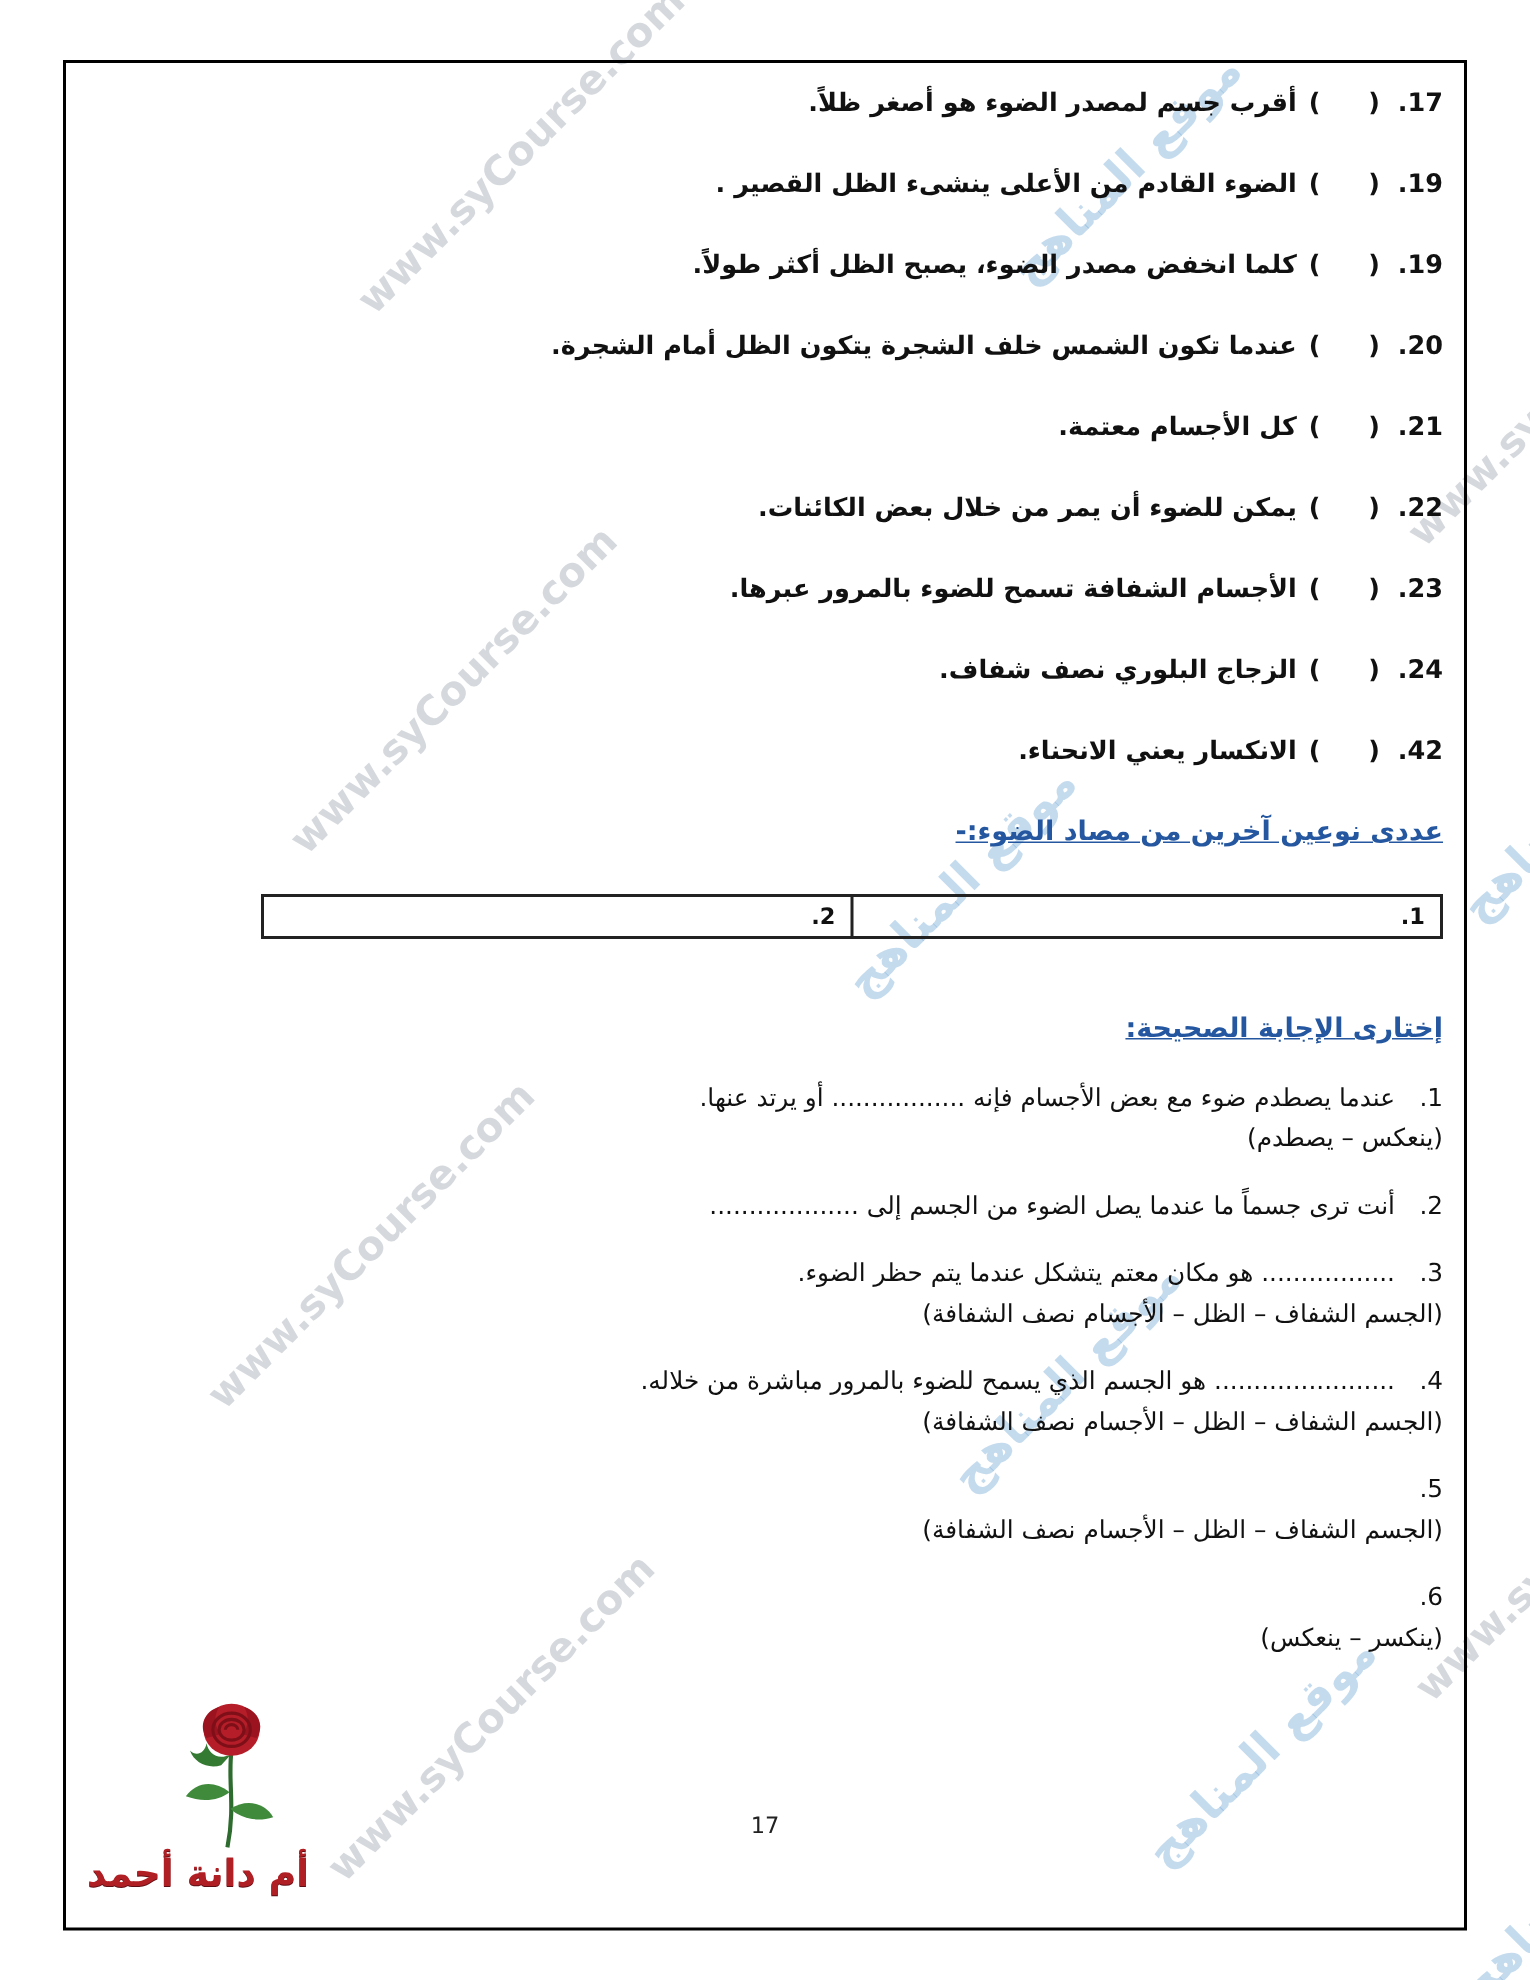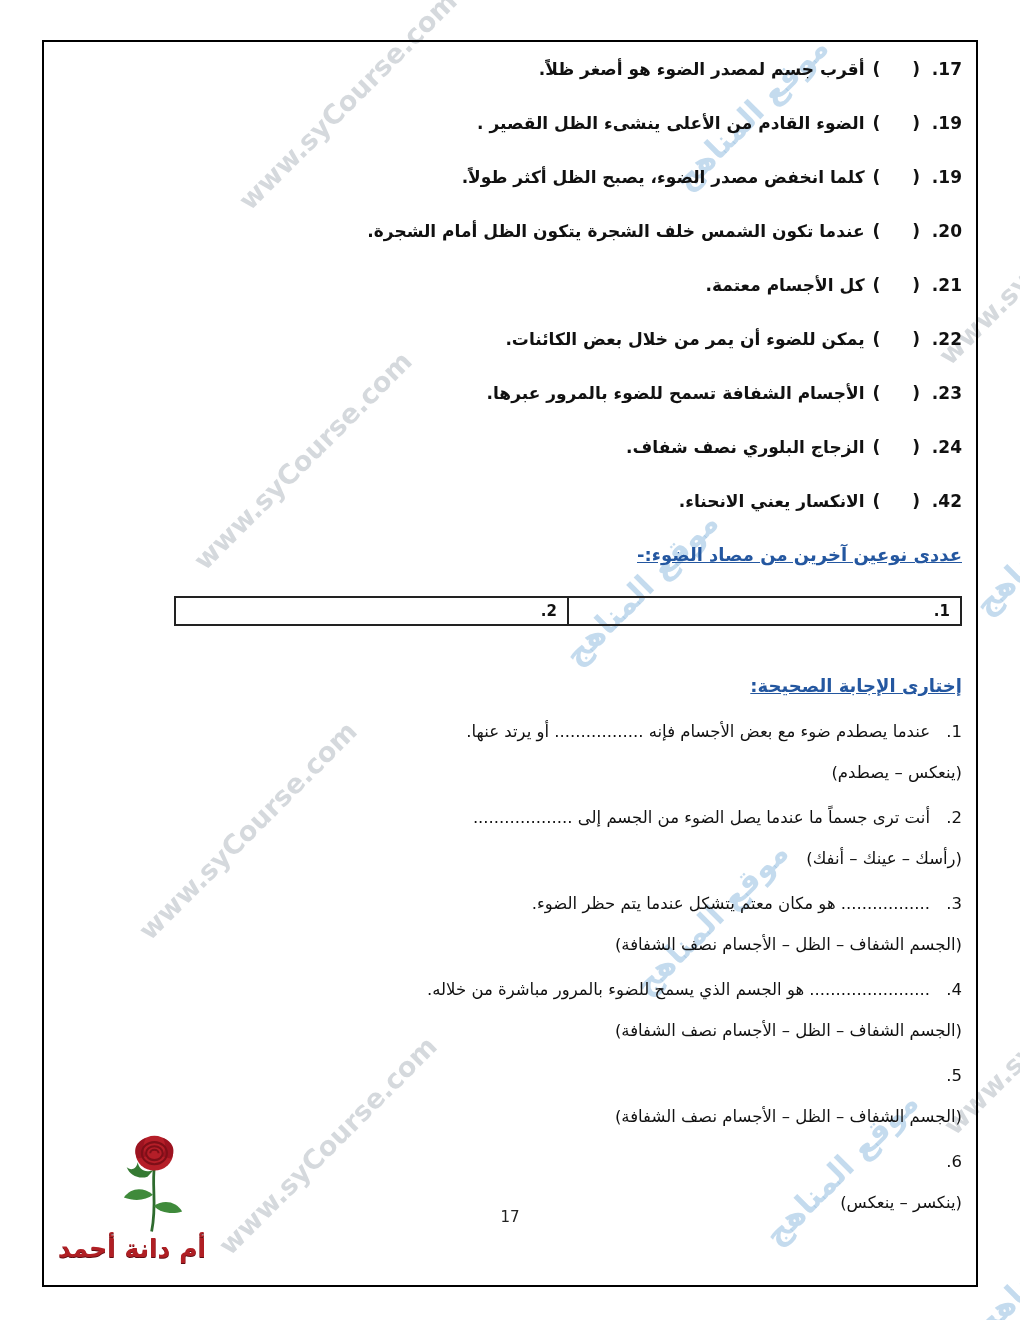--- a/index.html
+++ b/index.html
@@ -39,21 +39,21 @@
   }
   .answer-cell {
     flex:1; font-size:15px; font-weight:bold; line-height:26px;
     padding:0 10px;
   }
   .answer-cell:first-child { border-left:2px solid #222; }
   .q-block { margin-top:19px; }
   .q-block.first { margin-top:20px; }
   .q-line { display:flex; align-items:baseline; gap:10px; font-size:16.5px; line-height:26px; }
   .q-num { min-width:22px; }
-  .opt-line { font-size:16.5px; line-height:26px; margin-top:15px; }
+  .opt-line { font-size:16.5px; line-height:26px; margin-top:1px; }
   
   .page-number {
     position:absolute; left:0; right:0; top:1208px; text-align:center;
     font-size:15px; z-index:2; color:#222;
   }
   .logo {
     position:absolute; left:58px; top:1131px; width:190px; 
     z-index:2;
   }
   .rose-svg { width:96px; height:104px; display:block; margin:0 auto; }
@@ -144,21 +144,20 @@
         <span class="q-text">عندما يصطدم ضوء مع بعض الأجسام فإنه ................. أو يرتد عنها.</span>
       </div>
       <div class="opt-line">(ينعكس – يصطدم)</div>
     </div>
 
     <div class="q-block">
       <div class="q-line">
         <span class="q-num">2.</span>
         <span class="q-text">أنت ترى جسماً ما عندما يصل الضوء من الجسم إلى ...................</span>
       </div>
-      <div class="opt-line">(رأسك – عينك – أنفك)</div>
     </div>
 
     <div class="q-block">
       <div class="q-line">
         <span class="q-num">3.</span>
         <span class="q-text">................. هو مكان معتم يتشكل عندما يتم حظر الضوء.</span>
       </div>
       <div class="opt-line">(الجسم الشفاف – الظل – الأجسام نصف الشفافة)</div>
     </div>
 

